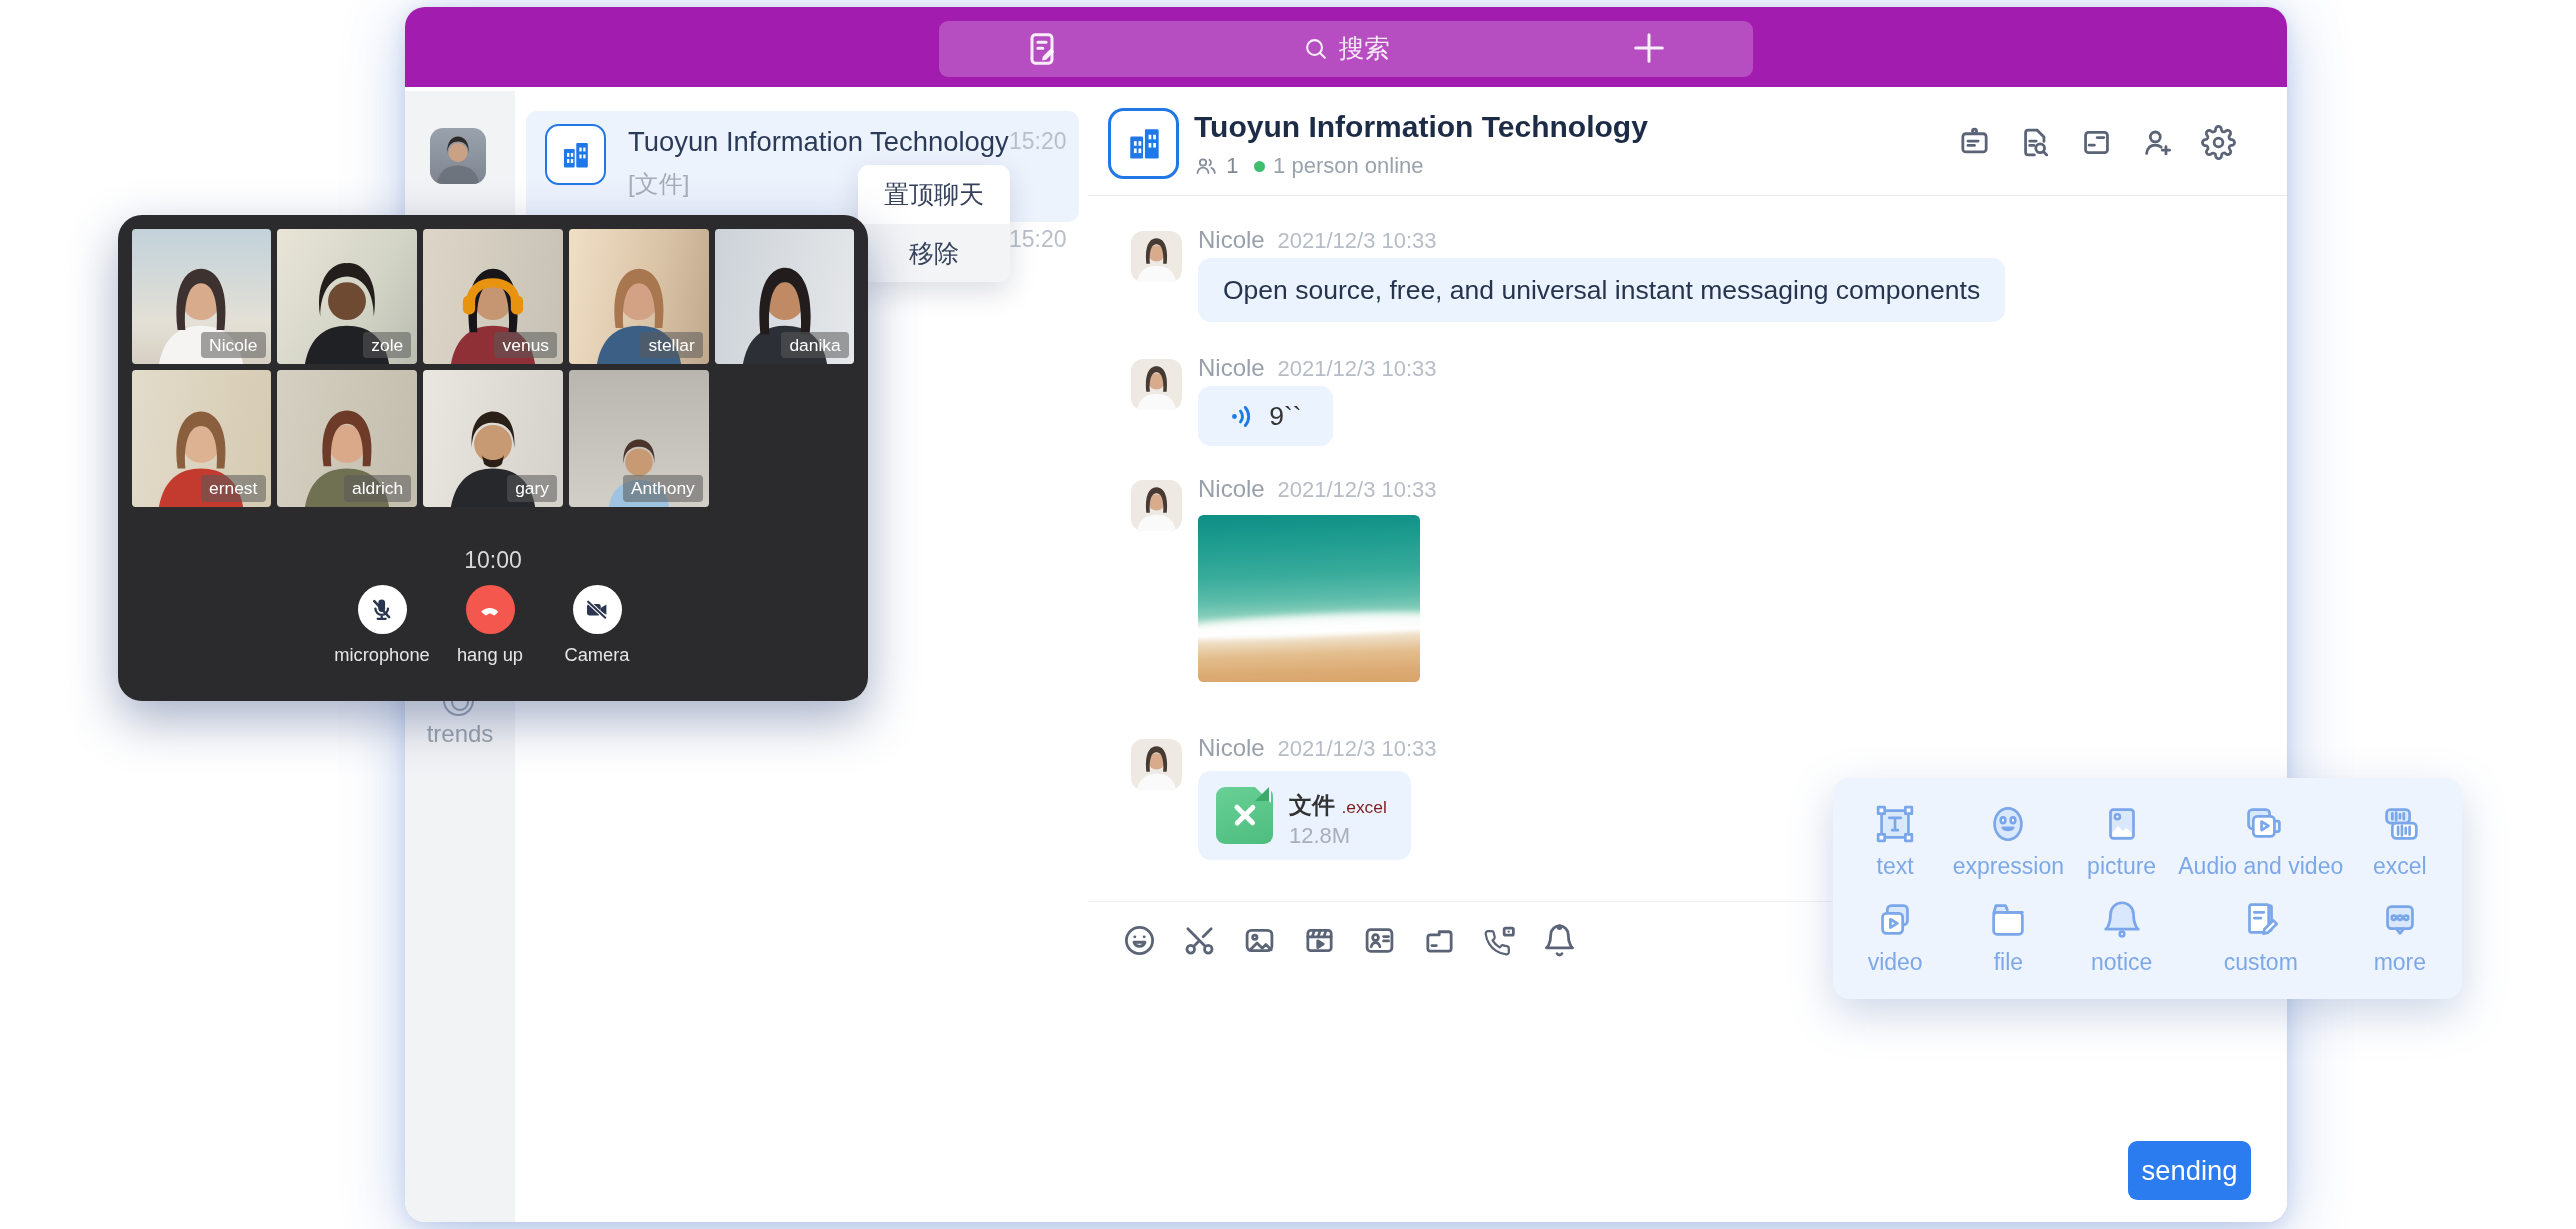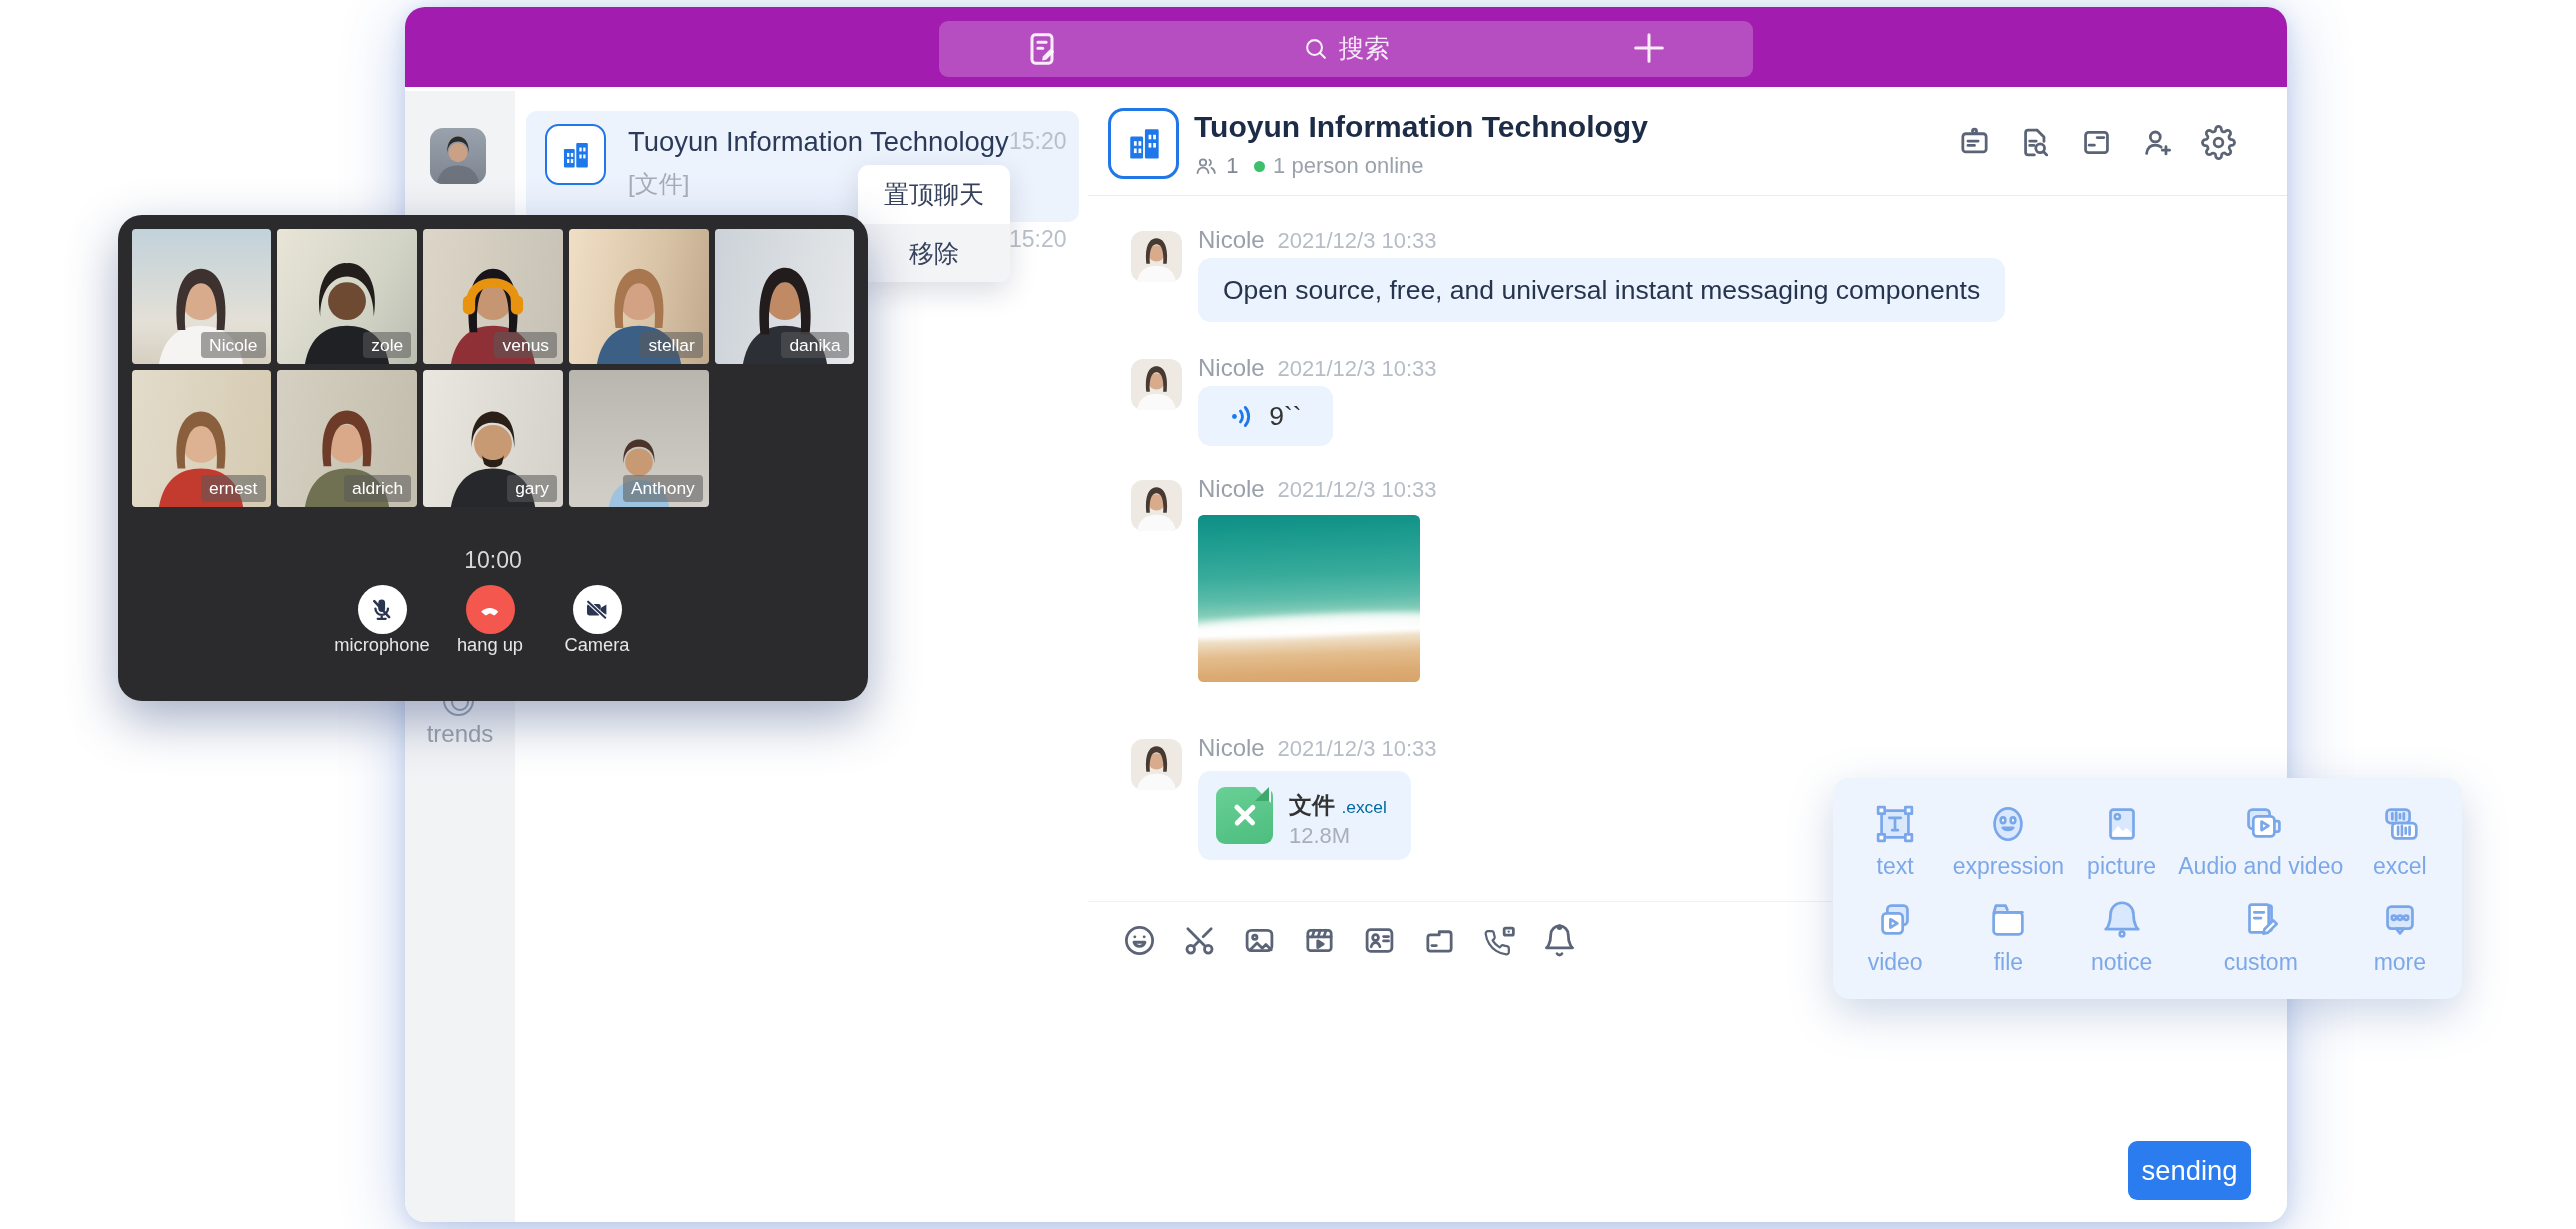--- a/index.html
+++ b/index.html
@@ -55,21 +55,21 @@
   .beach{width:100%;height:100%;background:linear-gradient(178deg,#0e8e85 0%,#1d9c8f 16%,#38ab9b 36%,#5cbcaa 50%,#84cdb9 58%,#b9e2d2 62%,#f0f8f1 66%,#ffffff 69%,#efe0c8 73%,#e3bd8d 82%,#dcab74 92%,#d7a369 100%)}
   .beach::after{content:"";position:absolute;left:-10%;top:60%;width:120%;height:12%;background:rgba(255,255,255,.85);border-radius:50%;filter:blur(3.7px);transform:rotate(-3deg)}
   .b-file{left:110px;top:680px;width:213px;height:89px}
   .file-ic{position:absolute;left:18.3px;top:15.6px;width:57px;height:57px;border-radius:9.1px;background:linear-gradient(160deg,#69d096,#4dbd7e)}
   .file-ic::before,.file-ic::after{content:"";position:absolute;left:50%;top:50%;width:27.4px;height:4.6px;background:#fff;border-radius:2.7px}
   .file-ic::before{transform:translate(-50%,-50%) rotate(45deg)}
   .file-ic::after{transform:translate(-50%,-50%) rotate(-45deg)}
   .file-fold{position:absolute;left:57px;top:15.6px;width:0;height:0;border-left:16.5px solid transparent;border-top:16.5px solid #ebf3fe;}
   .file-fold::after{content:"";position:absolute;left:-15.6px;top:-15.6px;border-left:14.6px solid transparent;border-bottom:14.6px solid #3fa96c}
   .file-name{position:absolute;left:91px;top:18.3px;font-size:23px;color:#333;font-weight:700}
-  .file-ext{font-size:17.4px;color:#0369a1;font-weight:400}
+  .file-ext{font-size:17.4px;color:#7f1d1d;font-weight:400}
   .file-size{position:absolute;left:91px;top:52px;font-size:22px;color:#a9afb9}
 
   
   .toolbar{position:absolute;left:0;right:0;top:810px;border-top:0.9px solid #f0f1f3;height:77px;display:flex;align-items:center;padding-left:31px;gap:20px}
   .tb-btn{width:40px;height:40px;display:flex;align-items:center;justify-content:center}
   .send-btn{position:absolute;left:1040px;top:1050px;width:123px;height:59px;background:#2b7cee;border-radius:9.1px;color:#fff;font-size:27.4px;display:flex;align-items:center;justify-content:center}
 
   
   .menu{position:absolute;left:858px;top:165px;width:152px;height:117px;background:#fff;border-radius:11px;box-shadow:0 9.1px 27.4px rgba(20,30,60,.15);z-index:20;overflow:hidden}
   .menu-item{height:59px;display:flex;align-items:center;justify-content:center;font-size:25px;color:#36425c}
@@ -99,21 +99,21 @@
   .t4{background:linear-gradient(100deg,#f0dfc6 0%,#d9c3a6 60%,#bfa88c 100%);--shirt:#3c5f86;--skin:#d3a183;--hair:#a8764f}
   .t5{background:linear-gradient(100deg,#ccd2d8 0%,#e6e8ea 100%);--shirt:#2c3036;--skin:#c08a64;--hair:#221d1c}
   .t6{background:linear-gradient(100deg,#e3dccb 0%,#d5cab1 100%);--shirt:#c23b2e;--skin:#dcb292;--hair:#8a5f3e}
   .t7{background:linear-gradient(100deg,#d6d0c2 0%,#c2bdac 100%);--shirt:#6f7152;--skin:#d9a98a;--hair:#6e3b28}
   .t8{background:linear-gradient(180deg,#b9b6b0 0%,#d2cfc9 100%);--shirt:#9ec3e0;--skin:#c89a74;--hair:#4a342a}
   .t9{background:linear-gradient(100deg,#eae7e0 0%,#d4d1ca 100%);--shirt:#26282b;--skin:#c89a74;--hair:#2b2017}
   .timer{position:absolute;left:0;right:0;top:332px;text-align:center;color:#d8d8d8;font-size:23px}
   .ctl{position:absolute;top:370px;width:110px;text-align:center}
   .ctl-btn{width:49px;height:49px;border-radius:50%;margin:0 auto;display:flex;align-items:center;justify-content:center;background:#fff}
   .ctl-btn.red{background:#f3574d}
-  .ctl-label{color:#e6e6e6;font-size:18.3px}
+  .ctl-label{margin-top:10px;color:#e6e6e6;font-size:18.3px}
   .ctl svg{width:27.4px;height:27.4px}
 </style>
 </head>
 <body>
 
 <div class="window">
 
   <div class="app-header">
     <div class="search-pill">
       <span class="pill-note">

